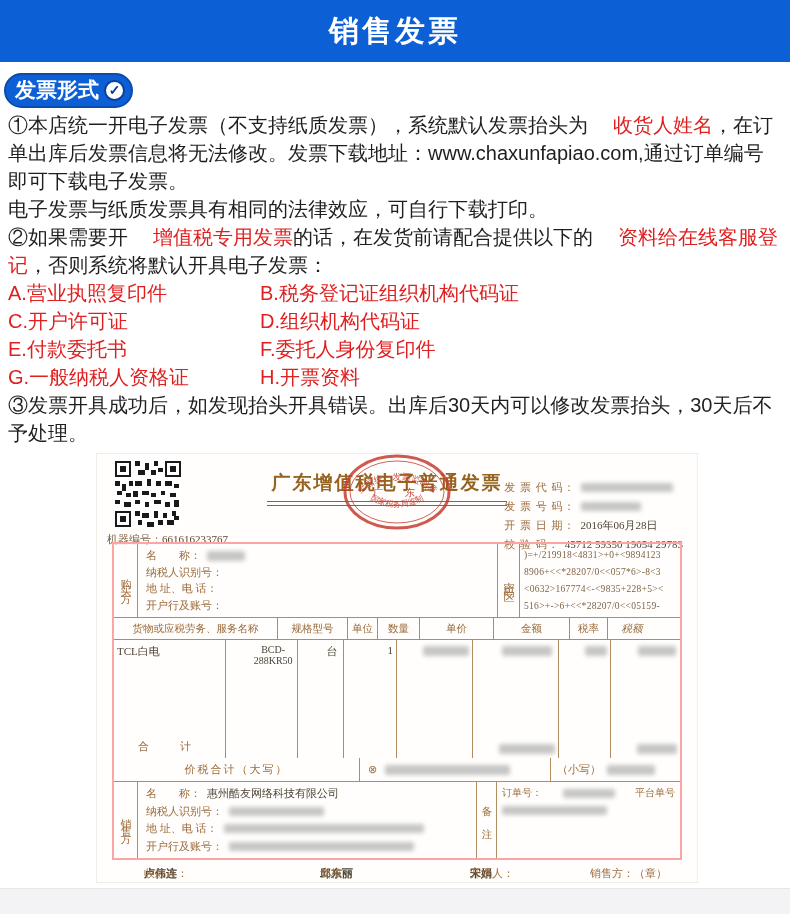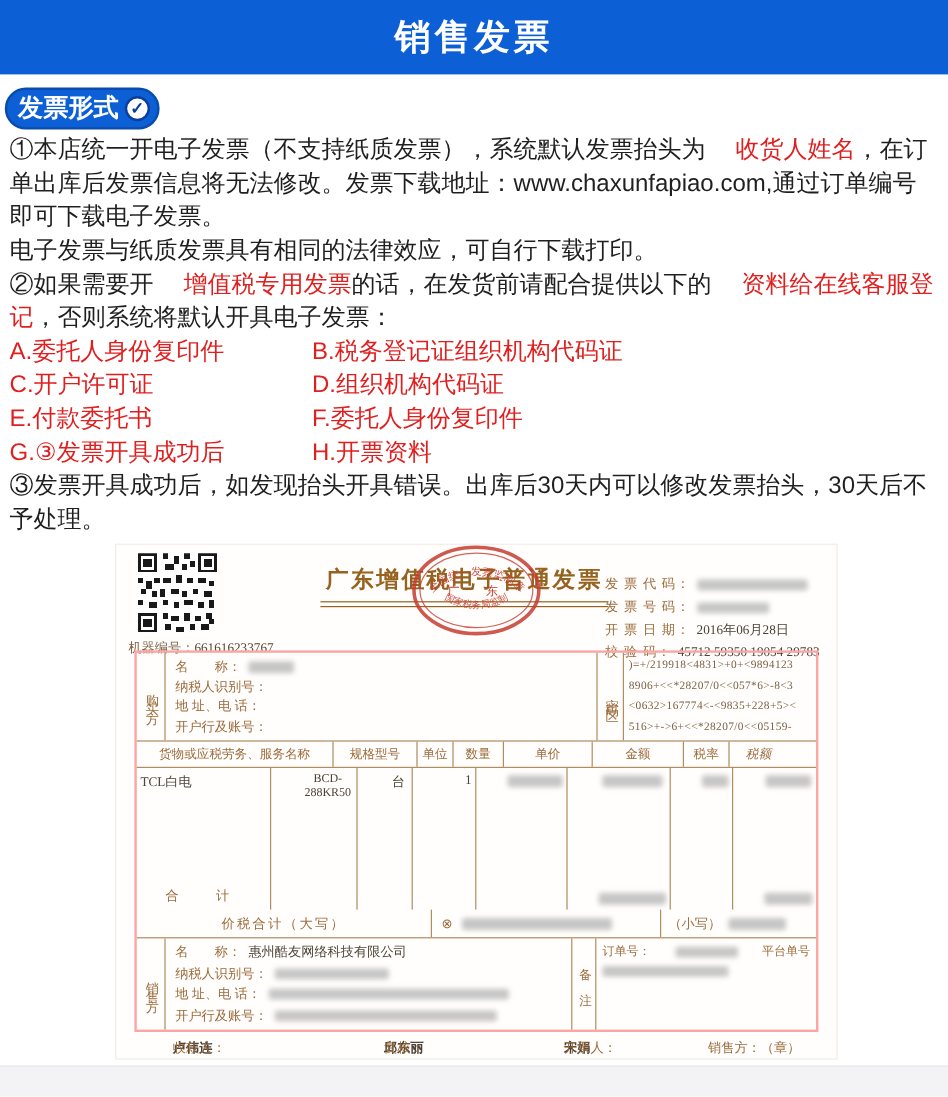--- a/index.html
+++ b/index.html
@@ -98,27 +98,27 @@
     <span class="badge-label">发票形式</span>
     <span class="badge-check">✓</span>
   </div>
 </div>
 
 <div class="content">
   <p><span>①本店统一开电子发票（不支持纸质发票），系统默认发票抬头为</span><span class="red">收货人姓名</span><span>，在订单出库后发票信息将无法修改。发票下载地址：www.chaxunfapiao.com,通过订单编号即可下载电子发票。</span></p>
   <p>电子发票与纸质发票具有相同的法律效应，可自行下载打印。</p>
   <p><span>②如果需要开</span><span class="red">增值税专用发票</span><span>的话，在发货前请配合提供以下的</span><span class="red">资料给在线客服登记</span><span>，否则系统将默认开具电子发票：</span></p>
   <div class="doc-list">
-    <span>A.委托人身份复印件</span>
+    <span>A.营业执照复印件</span>
     <span>B.税务登记证组织机构代码证</span>
     <span>C.开户许可证</span>
     <span>D.组织机构代码证</span>
     <span>E.付款委托书</span>
     <span>F.委托人身份复印件</span>
-    <span>G.③发票开具成功后</span>
+    <span>G.一般纳税人资格证</span>
     <span>H.开票资料</span>
   </div>
   <p>③发票开具成功后，如发现抬头开具错误。出库后30天内可以修改发票抬头，30天后不予处理。</p>
 </div>
 
 <div class="invoice-wrap">
 
   <svg class="inv-qr" viewBox="0 0 29 29" shape-rendering="crispEdges">
     <rect width="29" height="29" fill="#fff"></rect>
     <g fill="#191919">

